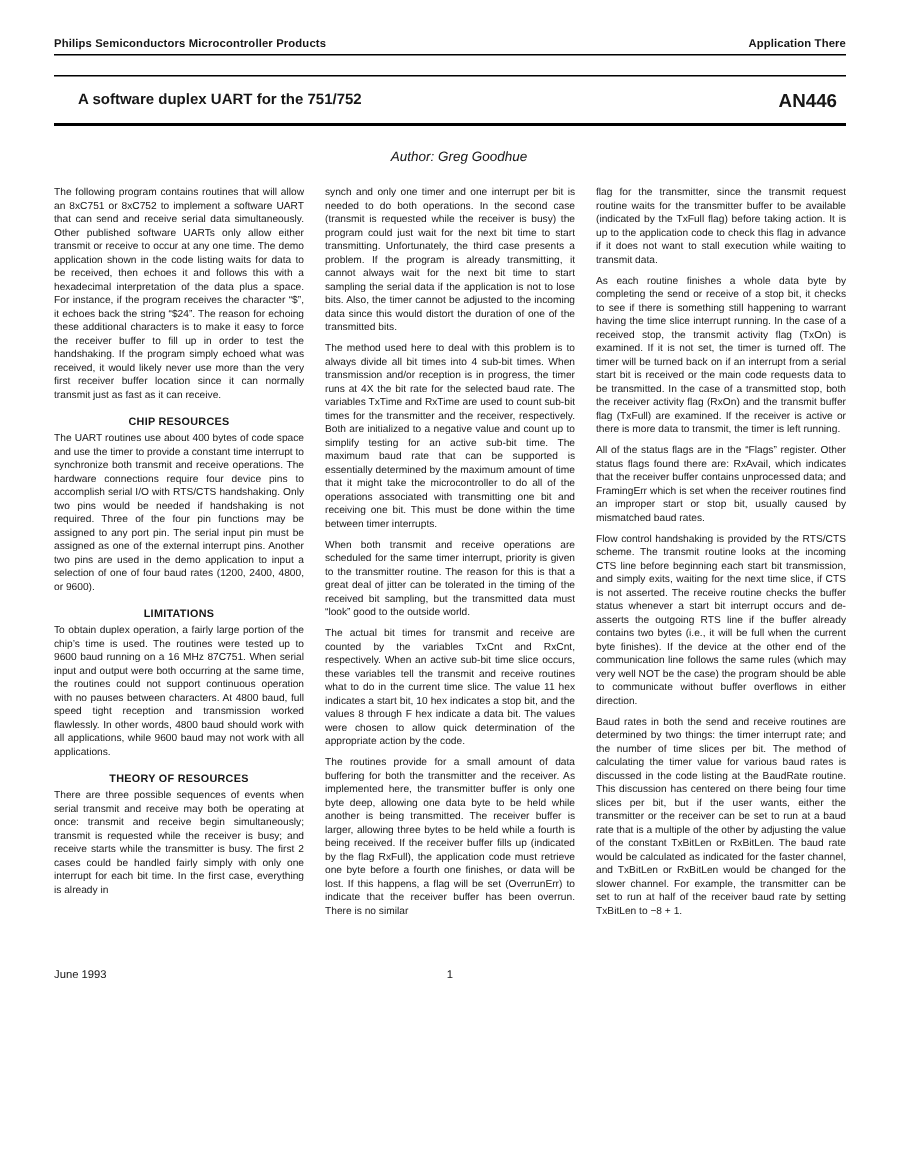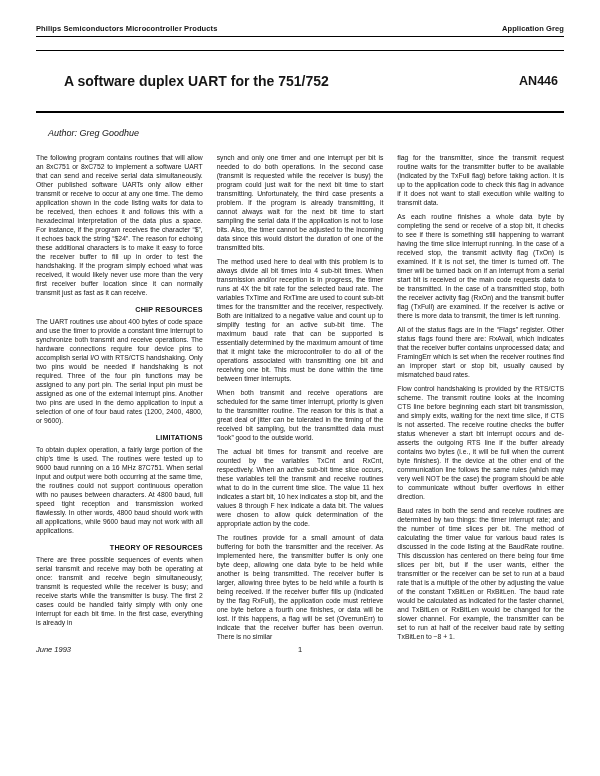--- a/index.html
+++ b/index.html
@@ -20,57 +20,57 @@
     font-size:7.5px; font-weight:bold; letter-spacing:0.1px;
   }
   .header-rule { border-top:1px solid #000; margin-top:3px; }
   .title-block {
     margin-top:13px;
     border-top:1px solid #000;
     border-bottom:2.5px solid #000;
     display:flex; justify-content:space-between; align-items:center;
     padding:6px 6px 6px 12px;
   }
-  .doc-title { font-size:14px; font-weight:bold; margin:16px; }
+  .doc-title { font-size:10px; font-weight:bold; margin:4px; }
   .doc-number { font-size:12.5px; font-weight:bold;margin-left:32px; }
   .author-line {
     margin-top:15px; padding-left:12px;
-    font-size:9px; font-style:italic;
+    font-size:9px; font-style:italic;text-align:center;
   }
   .columns {
     display:flex; gap:14px;
     margin-top:15px;
   }
   .col {
     flex:1 1 0;
     font-size:6.8px; line-height:9px;
     text-align:justify;
   }
   .col p { margin:0 0 5px 0; }
   .col h2 {
     font-size:7.2px; font-weight:bold;
     margin:8px 0 3px 0;
-    text-align:right; letter-spacing:0.2px;
+    text-align:center; letter-spacing:0.2px;
   }
   .col p:first-child { margin-top:0; }
   .doc-footer {
     position:absolute; left:36px; right:36px; bottom:18px;
     font-size:7.5px;
   }
-  .footer-date { position:absolute; left:0; bottom:0;font-style:italic; }
+  .footer-date { position:absolute; left:0; bottom:0; }
   .footer-page { position:absolute; left:50%; transform:translateX(-50%); bottom:0; }
 </style>
 </head>
 <body>
 
 <div class="page">
 
   <div class="doc-header">
     <span>Philips Semiconductors Microcontroller Products</span>
-    <span>Application Greg</span>
+    <span>Application There</span>
   </div>
   <div class="header-rule"></div>
 
   <div class="title-block">
     <h1 class="doc-title">A software duplex UART for the 751/752</h1>
     <span class="doc-number">AN446</span>
   </div>
 
   <div class="author-line">Author:  Greg Goodhue</div>
 

